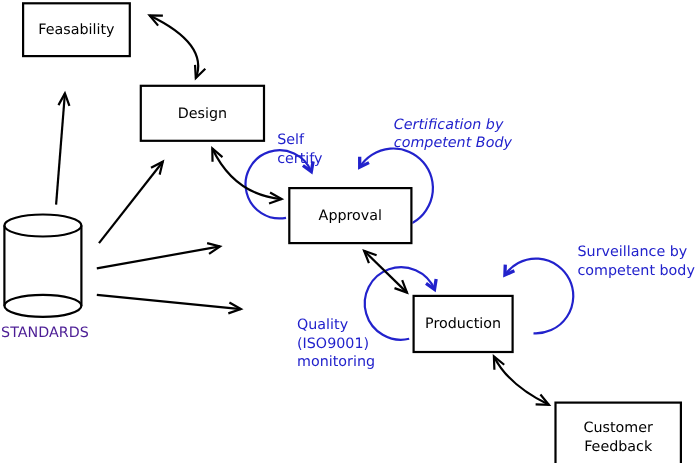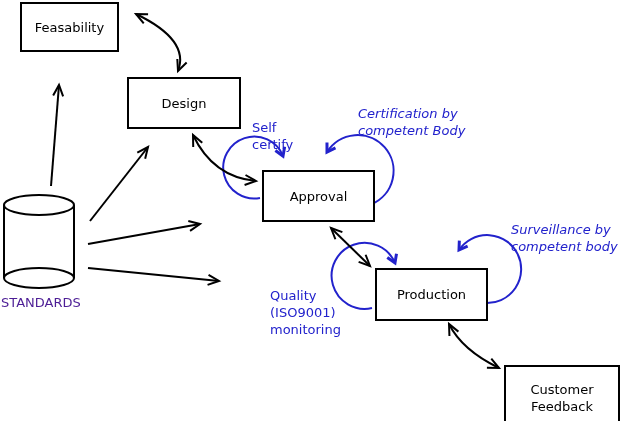--- a/index.html
+++ b/index.html
@@ -30,32 +30,32 @@
     justify-content: center;
     text-align: center;
     font-size: 13px;
     line-height: 17px;
     color: #000000;
     white-space: pre-line;
   }
   #node-feasability       { left: 20px;  top: 2px;   width: 99px; height: 50px; }
   #node-design            { left: 111px; top: 77px;  width: 114px; height: 52px; margin-left: 16px; }
   #node-approval          { left: 262px; top: 170px; width: 113px; height: 52px; text-align: right; }
-  #node-production        { left: 375px; top: 268px; width: 113px; height: 53px; }
+  #node-production        { left: 375px; top: 268px; width: 92px; height: 53px; }
   #node-customer-feedback { left: 504px; top: 365px; width: 116px; height: 65px; }
   .anno {
     position: absolute;
     font-size: 13px;
     line-height: 17px;
     color: #2222cc;
     white-space: pre-line;
   }
   #anno-self-certify { left: 252px; top: 119px; }
   #anno-certification { left: 358px; top: 105px; font-style: italic; }
-  #anno-surveillance { left: 511px; top: 221px; font-style: italic; }
+  #anno-surveillance { left: 525px; top: 221px; }
   #anno-quality { left: 270px; top: 287px; }
   #label-standards {
     position: absolute;
     left: 1px; top: 295px;
     font-size: 13px;
     line-height: 16px;
     color: #4c1d95;
   }
 </style>
 </head>

